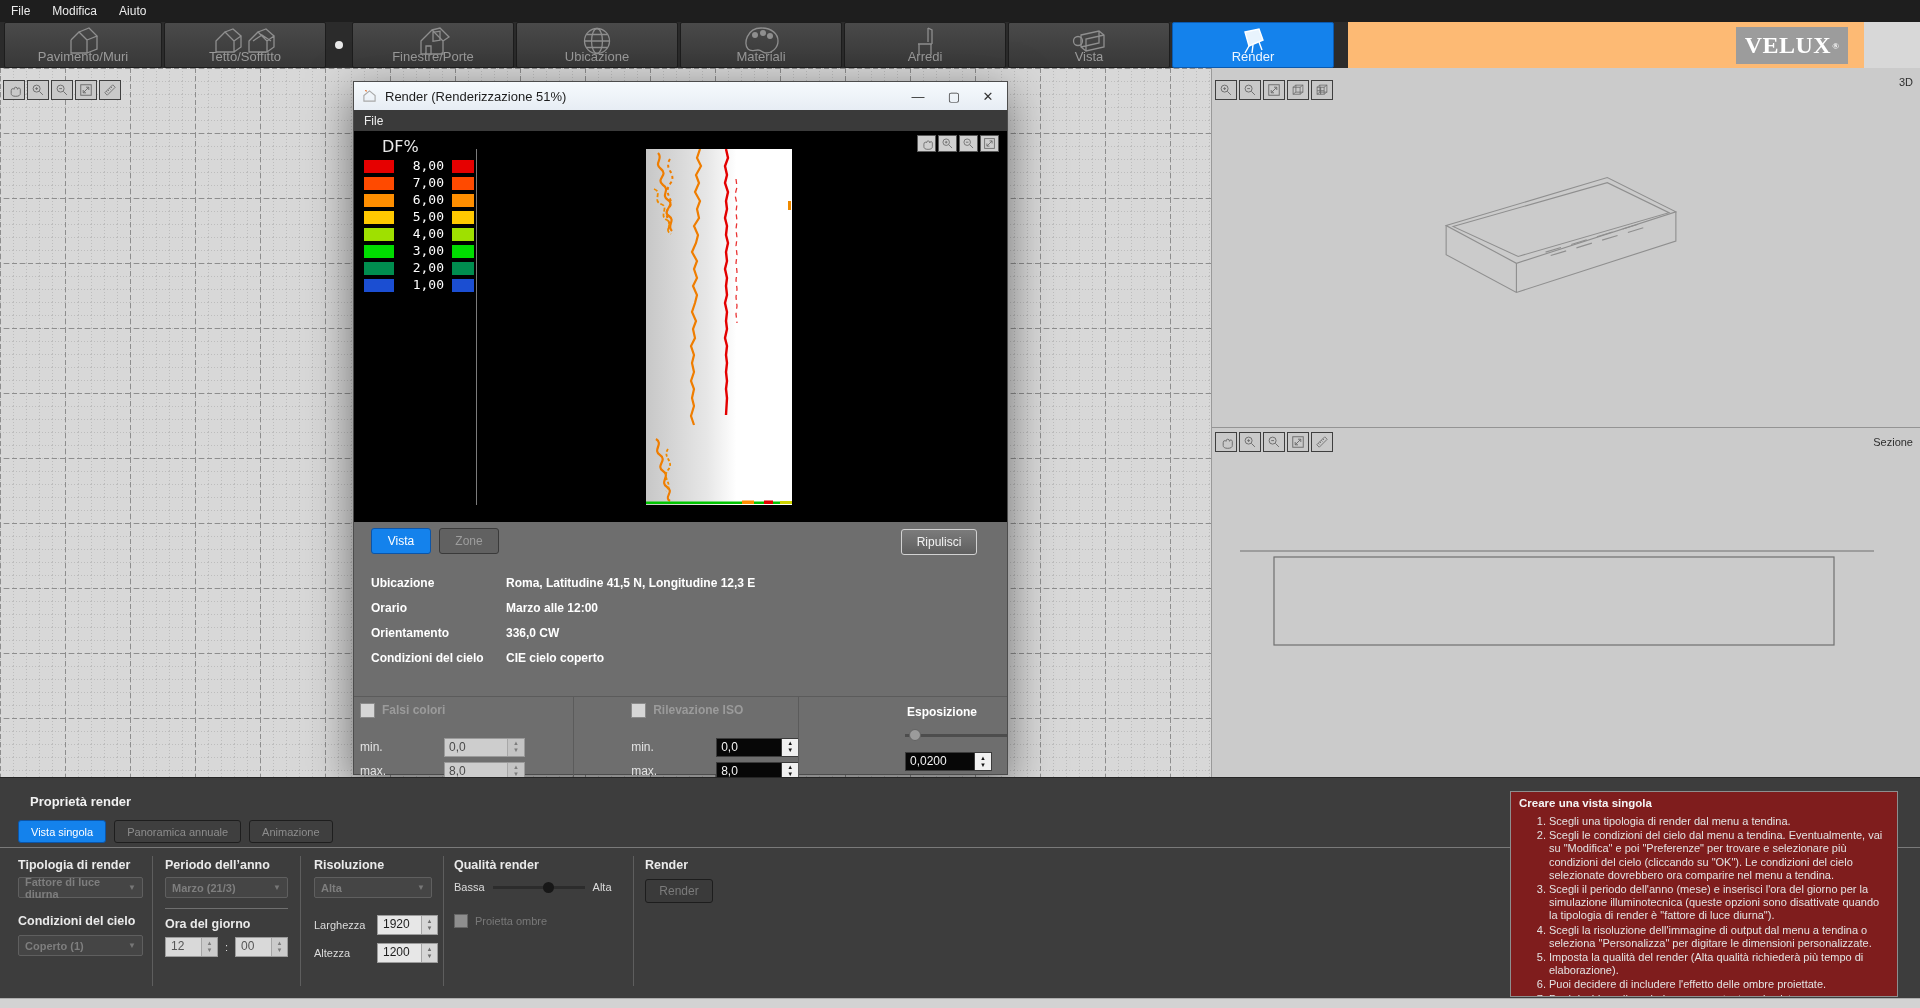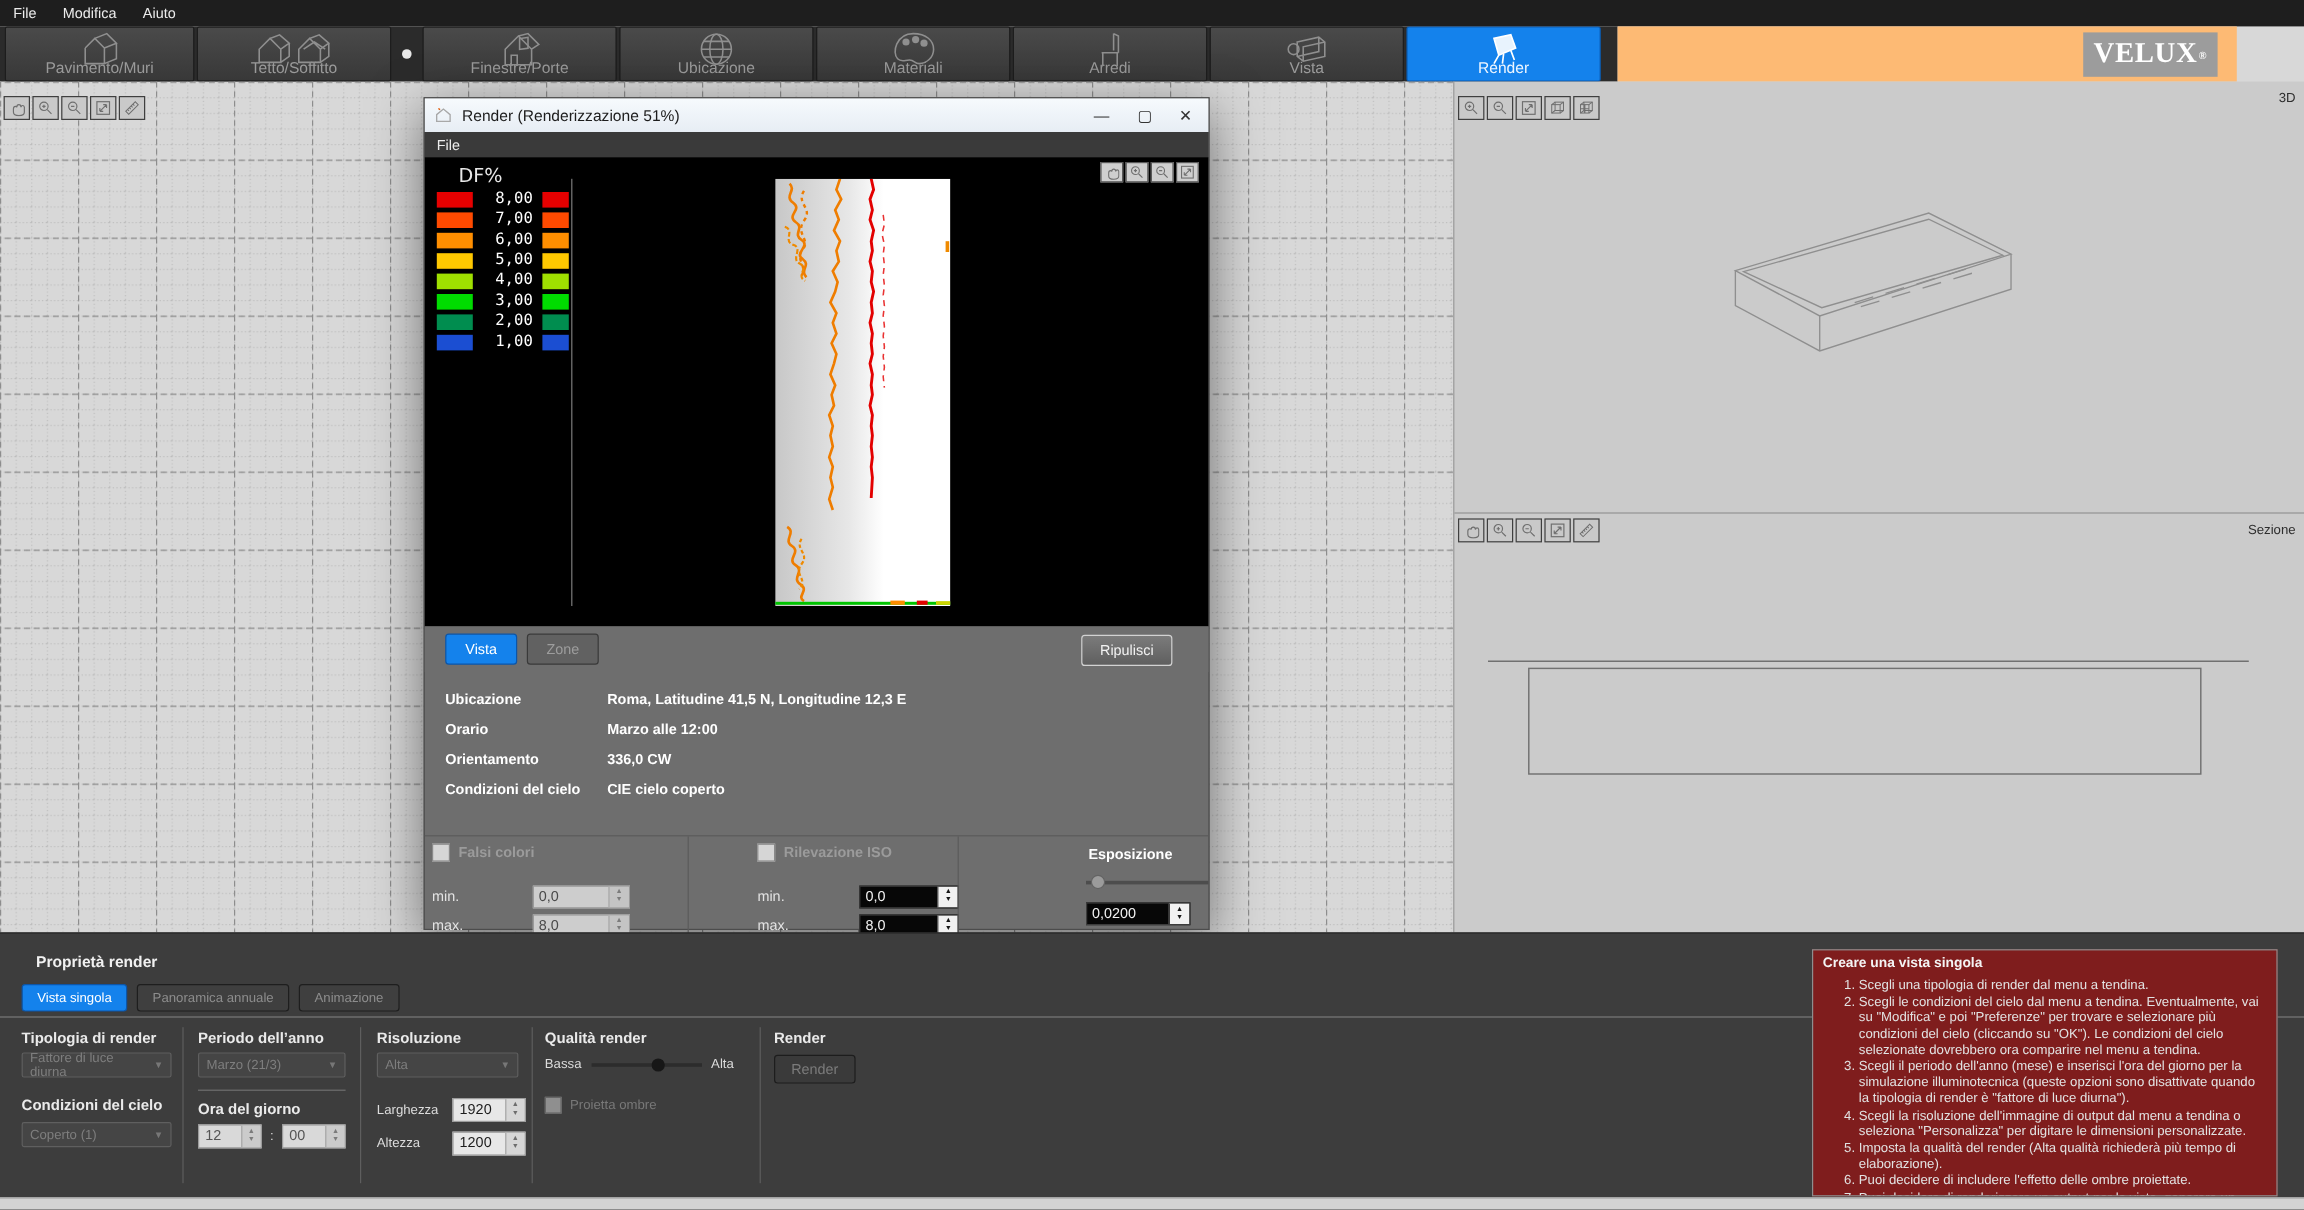--- a/index.html
+++ b/index.html
@@ -102,21 +102,21 @@
   .bottompanel{position:absolute;left:0;top:777px;width:1920px;height:221px;background:#3d3d3d;border-top:1px solid #262626;box-sizing:border-box;}
   .bp-title{position:absolute;left:30px;top:16px;font-size:13px;font-weight:bold;color:#f1f1f1;}
   .bp-tabs{position:absolute;left:18px;top:42px;display:flex;gap:8px;}
   .bp-tab{height:21px;padding:0 12px;border-radius:3px;border:1px solid #1e1e1e;background:#3f3f3f;color:#8d8d8d;
     font-size:11px;display:flex;align-items:center;}
   .bp-tab.active{background:linear-gradient(#2f93f5,#0e6fd8);border-color:#0c55a8;color:#fff;}
   .bp-sep{position:absolute;left:0;top:69px;width:1920px;height:1px;background:#7a7a7a;}
   .bp-vline{position:absolute;top:78px;width:1px;height:130px;background:#5e5e5e;}
   .bp-h{font-size:12.5px;font-weight:bold;color:#eaeaea;}
   .dd{height:21px;background:#454545;border:1px solid #5f5f5f;color:#7e7e7e;font-size:11px;border-radius:2px;
-    display:flex;align-items:center;justify-content:space-between;padding:0 6px;box-sizing:border-box;}
+    display:flex;align-items:center;justify-content:space-between;padding:0 6px;box-sizing:border-box;font-weight:bold;}
   .dd .caret{font-size:8px;color:#777;}
   .bp-small{font-size:11px;color:#dcdcdc;}
   .fld-res{background:#e7e7e7;border:1px solid #9c9c9c;color:#1c1c1c;height:20px;}
   .fld-res .fv{width:38px;font-size:12px;padding:1px 0 0 5px;}
   .fld-res .spin{width:15px;background:#d6d6d6;color:#6d6d6d;border-left:1px solid #a5a5a5;}
   .fld-time{background:#d9d9d9;border:1px solid #9c9c9c;color:#555;height:20px;}
   .fld-time .fv{width:30px;font-size:12px;padding:1px 0 0 5px;}
   .fld-time .spin{width:15px;background:#cbcbcb;color:#7b7b7b;border-left:1px solid #a5a5a5;}
   .q-track{position:relative;width:92px;height:3px;background:#2c2c2c;margin:0 8px;}
   .q-handle{position:absolute;top:-4px;left:55%;width:11px;height:11px;border-radius:50%;background:#171717;}

